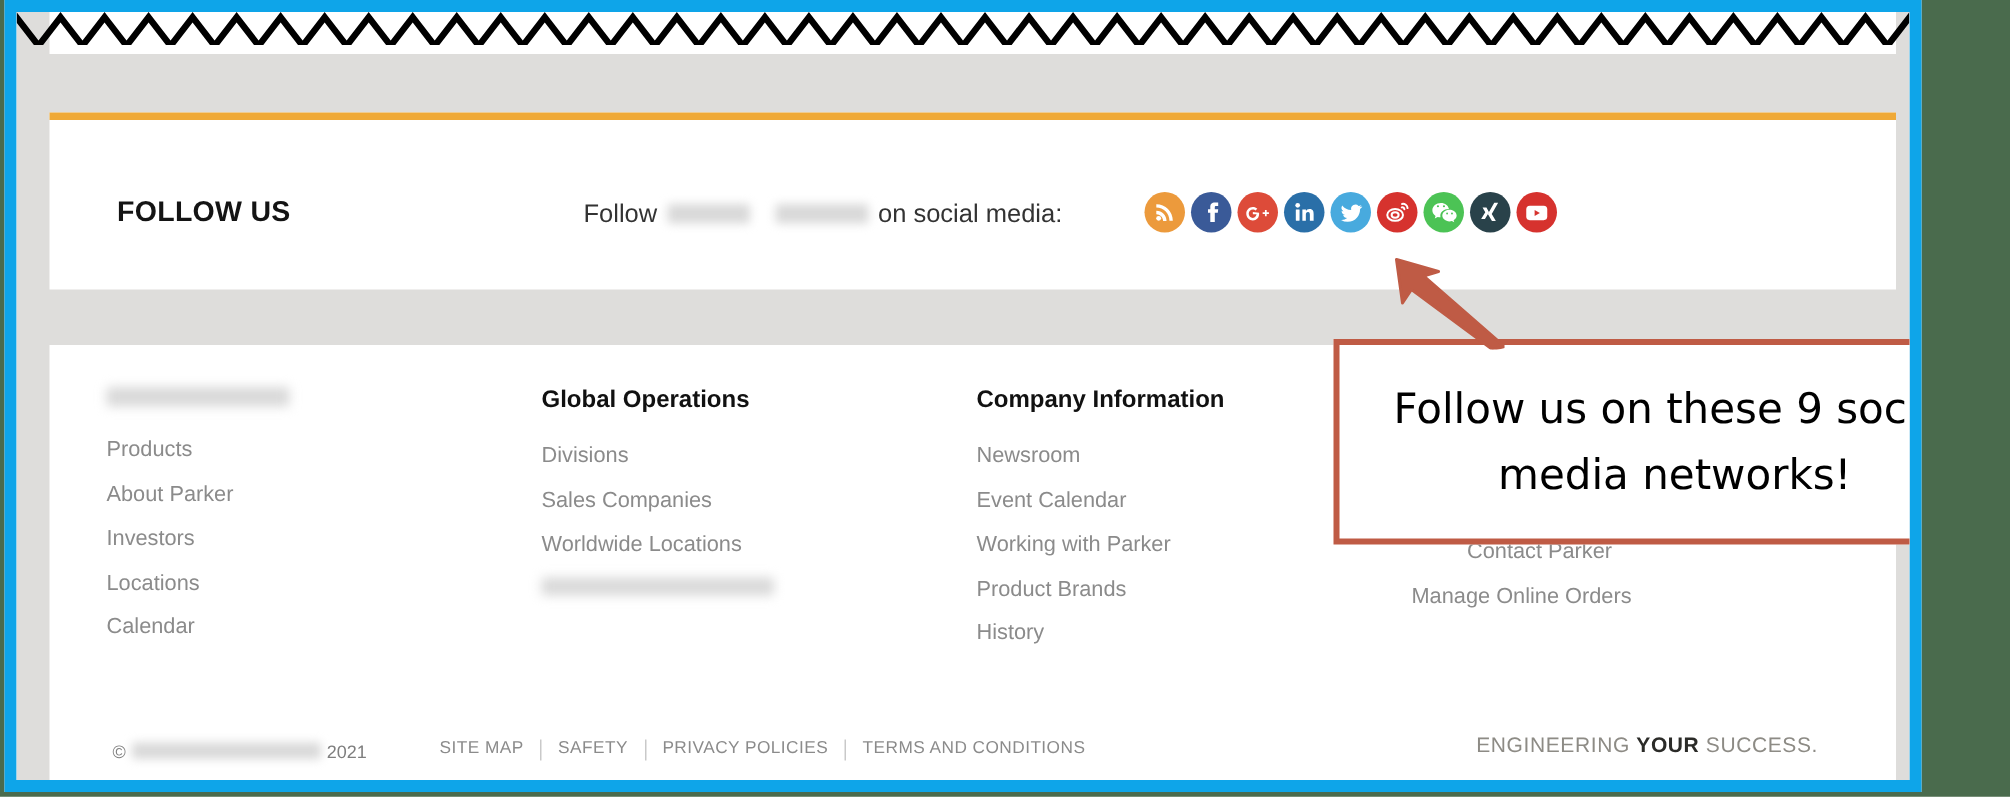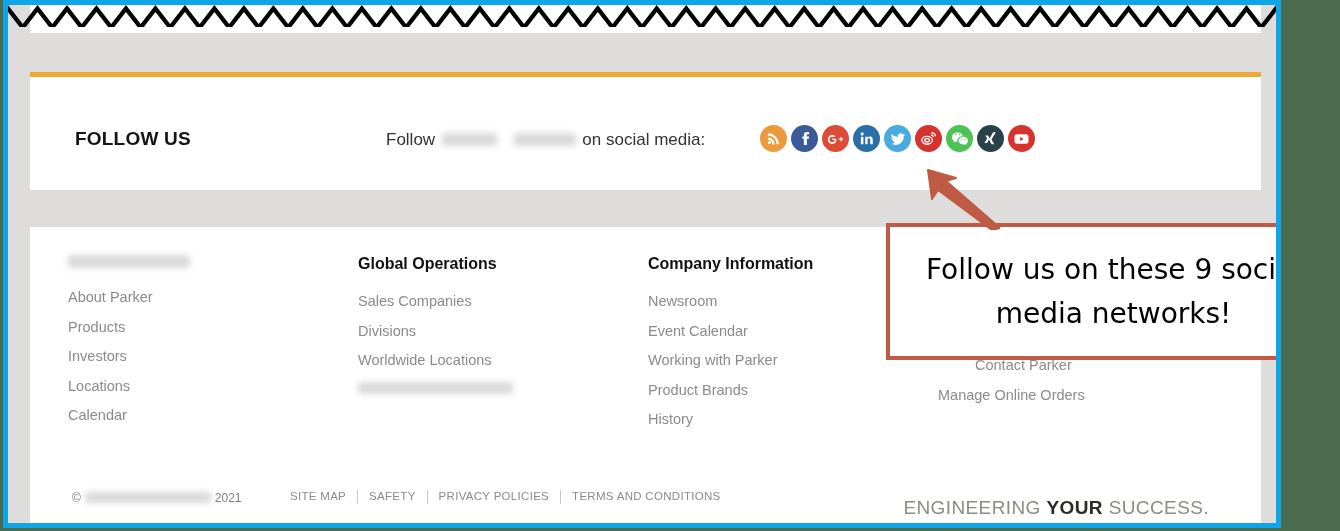--- a/index.html
+++ b/index.html
@@ -13,21 +13,21 @@
     font-family: "Liberation Sans", sans-serif;
   }
 
   
   #frame {
     position: absolute;
     left: 3px;
     top: 0px;
     width: 1278px;
     height: 528px;
-    border: 5px solid #0ea5e9;
+    border: 8px solid #0ea5e9;
     background: #ffffff;
     overflow: hidden;
   }
 
   
   #page-grey {
     position: absolute;
     left: 0; top: 0;
     width: 100%;
     height: 100%;
@@ -215,22 +215,22 @@
     cursor: pointer;
     white-space: nowrap;
   }
   #legal-links a:first-child { padding-left: 0; }
   .legal-sep {
     width: 1px; height: 14px;
     background: #c9c9c9;
   }
   #tagline {
     position: absolute;
-    right: 32px; top: 12px;
-    font-size: 19px;
+    right: 32px; top: 0px;
+    font-size: 14px;
     letter-spacing: .4px;
     color: #8d8b85;
     white-space: nowrap;
   }
   #tagline b { color: #2b2b28; font-weight: bold; }
 
   
   #callout {
     position: absolute;
     left: 878px;
@@ -342,30 +342,30 @@
             <path d="M10 7.2l5 2.8-5 2.8z" fill="#d6322e"></path>
           </svg>
         </a>
       </div>
   </div>
 
   <div id="footer-panel">
     <div id="columns">
         <div class="col">
           <div class="col-head blurred"></div>
+          <a class="col-link" href="#">Products</a>
           <a class="col-link" href="#">About Parker</a>
-          <a class="col-link" href="#">Products</a>
           <a class="col-link" href="#">Investors</a>
           <a class="col-link" href="#">Locations</a>
           <a class="col-link" href="#">Calendar</a>
         </div>
         <div class="col">
           <div class="col-head">Global Operations</div>
+          <a class="col-link" href="#">Divisions</a>
           <a class="col-link" href="#">Sales Companies</a>
-          <a class="col-link" href="#">Divisions</a>
           <a class="col-link" href="#">Worldwide Locations</a>
           <a class="col-link blurred" href="#"></a>
         </div>
         <div class="col">
           <div class="col-head">Company Information</div>
           <a class="col-link" href="#">Newsroom</a>
           <a class="col-link" href="#">Event Calendar</a>
           <a class="col-link" href="#">Working with Parker</a>
           <a class="col-link" href="#">Product Brands</a>
           <a class="col-link" href="#">History</a>

